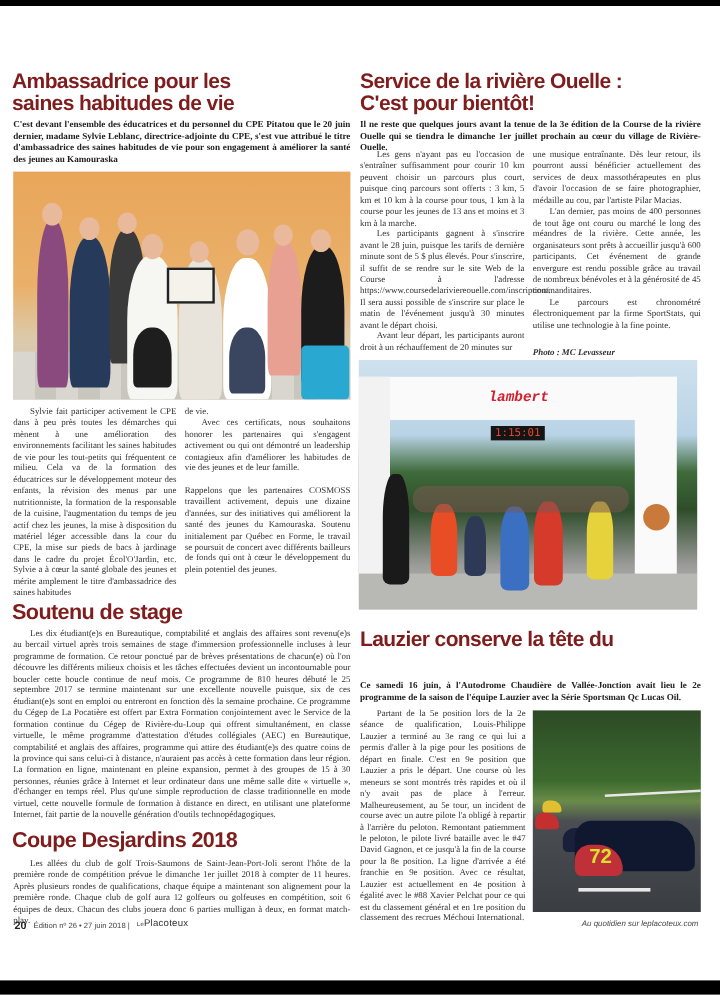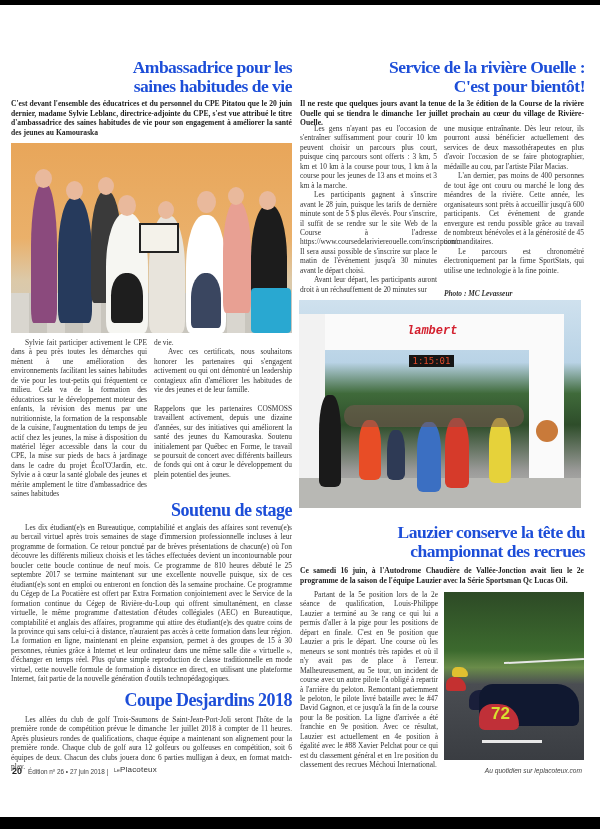--- a/index.html
+++ b/index.html
@@ -1,22 +1,22 @@
 <!DOCTYPE html>
 <html><head>
 <meta charset="utf-8">
 <style>
   * { box-sizing: border-box; margin: 0; padding: 0; }
   html, body { width: 600px; height: 829px; background: #ffffff; overflow: hidden; }
   body { position: relative; font-family: "DejaVu Serif", serif; color: #222; }
   .topbar { position: absolute; left: 0; top: 0; width: 600px; height: 5px; background: #000; }
   .bottombar { position: absolute; left: 0; top: 817px; width: 600px; height: 12px; background: #000; }
 
-  .headline { position: absolute; font-family: Liberation Serif, serif; font-weight: 700;
-              color: #1d4ed8; text-align: right; letter-spacing: -0.5px; font-stretch: condensed; }
+  .headline { position: absolute; font-family: Liberation Sans, sans-serif; font-weight: 700;
+              color: #7f1d1d; text-align: left; letter-spacing: -0.5px; font-stretch: condensed; }
   .lede { position: absolute; font-family: "Liberation Serif", serif; font-weight: 700;
           font-size: 7.6px; line-height: 9.6px; color: #222; text-align: justify; }
   .body { position: absolute; font-family: "Liberation Serif", serif; font-size: 7.4px;
           line-height: 9.45px; color: #333; text-align: justify; hyphens: auto; }
   .body p { text-indent: 14px; }
   .body p.noindent { text-indent: 0; }
   .body p + p.gap { margin-top: 9px; }
   .caption { position: absolute; font-family: "Liberation Serif", serif; font-style: italic;
              font-weight: 700; font-size: 7.4px; color: #333; }
   .photo { position: absolute; overflow: hidden; }
@@ -152,21 +152,20 @@
 <section>
   <h1 class="headline" style="left:10px; top:690px; width:282px; font-size:18px; line-height:20px;">Coupe Desjardins 2018</h1>
   <div class="body" style="left:11px; top:715px; width:281px;">
     <p>Les allées du club de golf Trois-Saumons de Saint-Jean-Port-Joli seront l'hôte de la première ronde de compétition prévue le dimanche 1er juillet 2018 à compter de 11 heures. Après plusieurs rondes de qualifications, chaque équipe a maintenant son alignement pour la première ronde. Chaque club de golf aura 12 golfeurs ou golfeuses en compétition, soit 6 équipes de deux. Chacun des clubs jouera donc 6 parties mulligan à deux, en format match-play.</p>
   </div>
 </section>
 
 <section>
   <h1 class="headline" style="left:300px; top:523px; width:285px; font-size:17.5px; line-height:19px;">
     <span>Lauzier conserve la tête du</span><br>
-    <span>championnat des recrues</span>
   </h1>
   <p class="lede" style="left:300px; top:566px; width:284px;">Ce samedi 16 juin, à l'Autodrome Chaudière de Vallée-Jonction avait lieu le 2e programme de la saison de l'équipe Lauzier avec la Série Sportsman Qc Lucas Oil.</p>
   <div class="body" style="left:300px; top:590px; width:138px;">
     <p>Partant de la 5e position lors de la 2e séance de qualification, Louis-Philippe Lauzier a terminé au 3e rang ce qui lui a permis d'aller à la pige pour les positions de départ en finale. C'est en 9e position que Lauzier a pris le départ. Une course où les meneurs se sont montrés très rapides et où il n'y avait pas de place à l'erreur. Malheureusement, au 5e tour, un incident de course avec un autre pilote l'a obligé à repartir à l'arrière du peloton. Remontant patiemment le peloton, le pilote livré bataille avec le #47 David Gagnon, et ce jusqu'à la fin de la course pour la 8e position. La ligne d'arrivée a été franchie en 9e position. Avec ce résultat, Lauzier est actuellement en 4e position à égalité avec le #88 Xavier Pelchat pour ce qui est du classement général et en 1re position du classement des recrues Méchoui International.</p>
   </div>
 
   <div class="photo ph3" title="Stock cars racing on track, car number 72">
     <div class="lane" style="left:38px; top:148px; width:60px;"></div>
     <div class="lane" style="left:60px; top:68px; width:80px; height:2px; transform:rotate(-3deg);"></div>
     <div class="car" style="left:2px; top:85px; width:20px; height:14px; background:#c43030;"></div>

